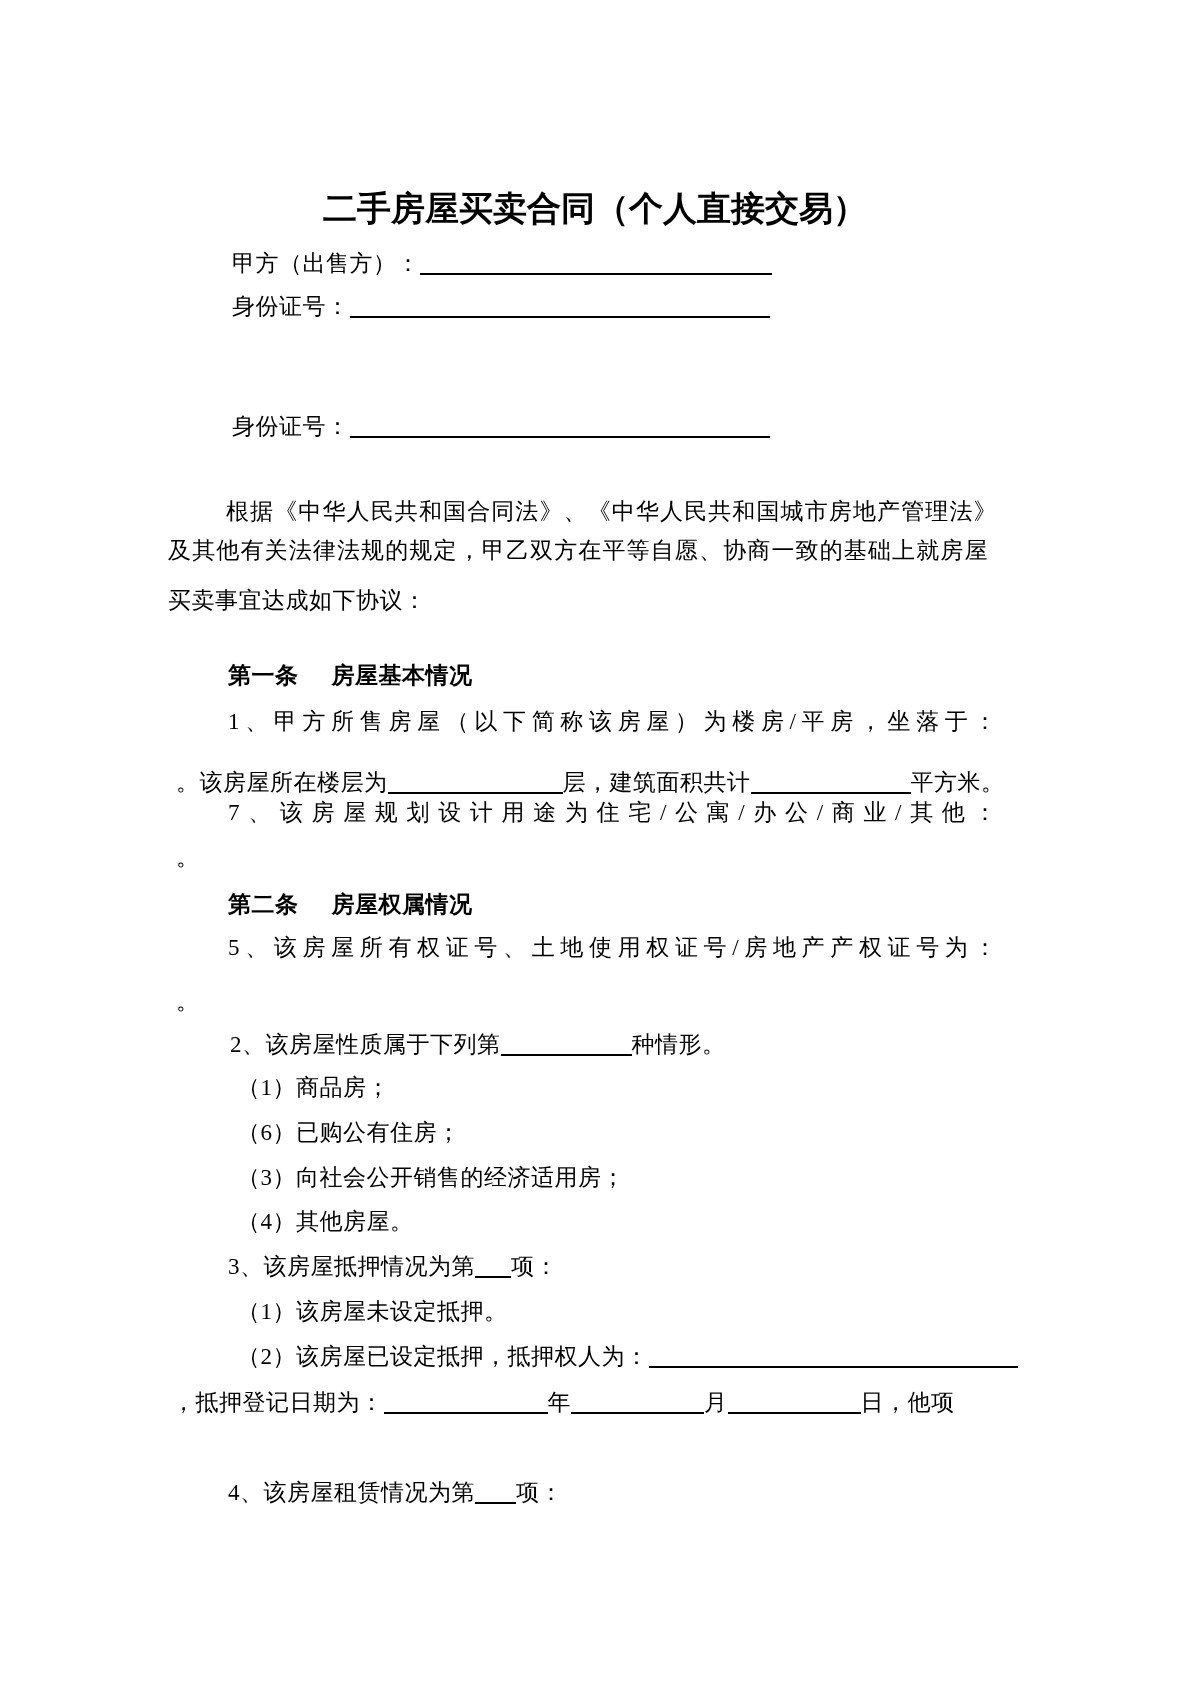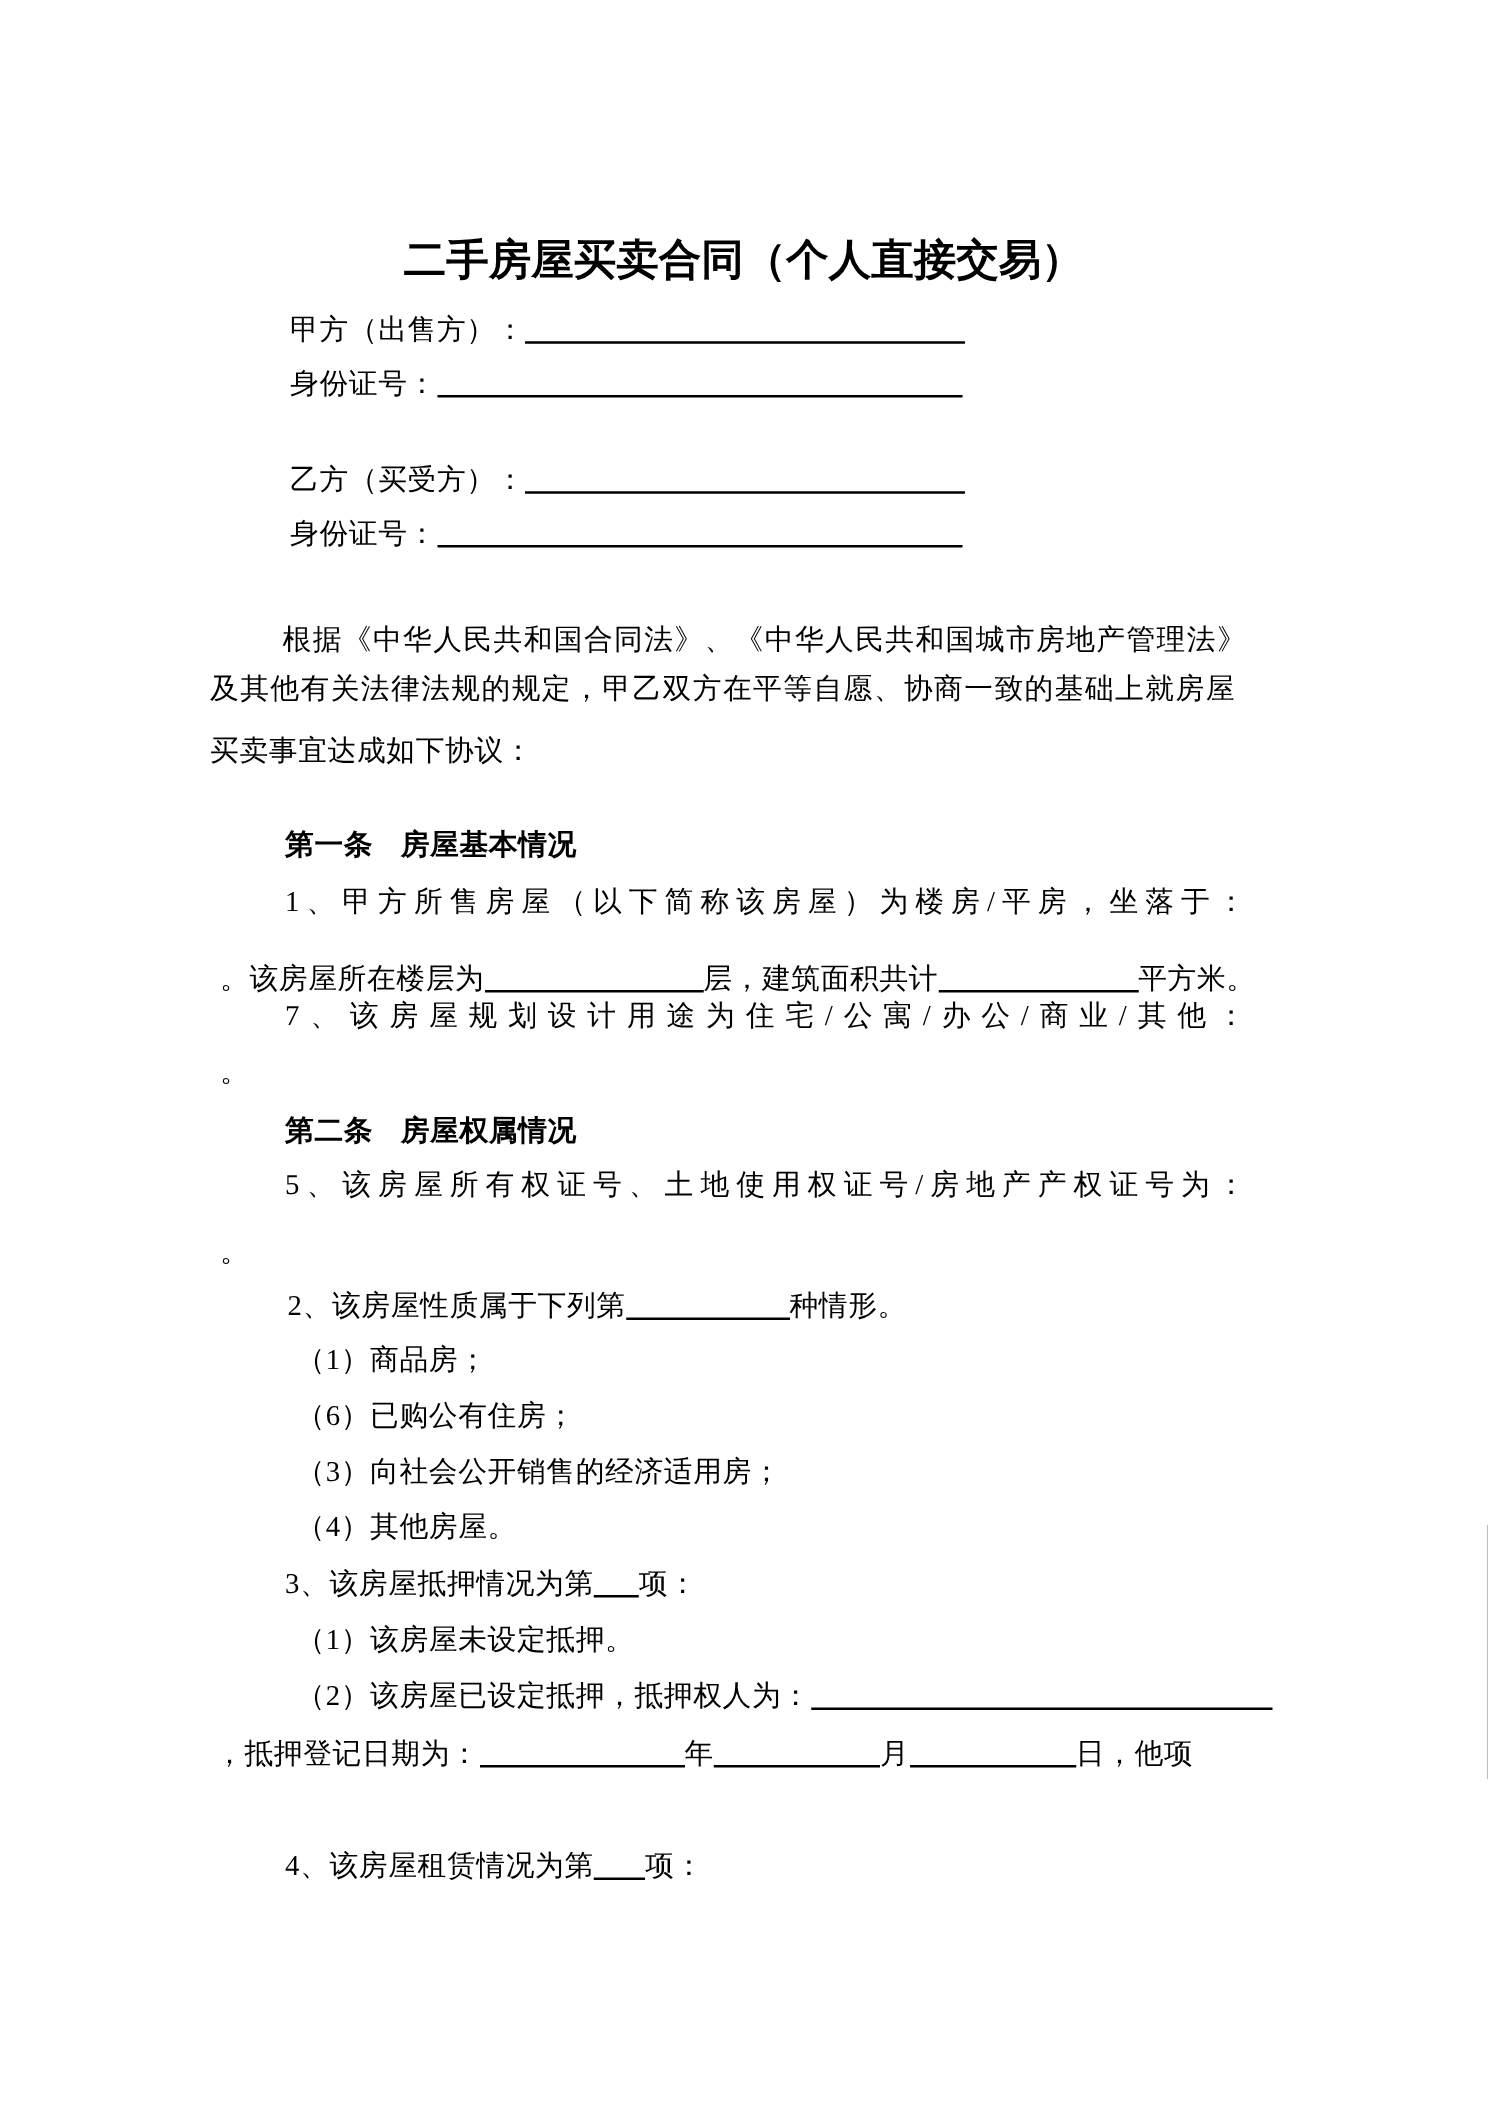--- a/index.html
+++ b/index.html
@@ -28,21 +28,21 @@
     position:absolute;
     left:0;top:186px;width:1190px;
     text-align:center;
     font-family:"Liberation Sans","DejaVu Sans",sans-serif;
     font-weight:bold;
     font-size:34px;
     letter-spacing:0px;
     line-height:44px;
   }
   .art-head{font-weight:bold;}
-  .art-head .art-title{margin-left:22px;}
+  .art-head .art-title{margin-left:33px;}
   .blank{
     display:inline-block;
     height:4px;
     border-bottom:2px solid #000;
     vertical-align:-4px;
   }
   .w352{width:352px;} .w420{width:420px;}
   .w175{width:175px;} .w160{width:160px;}
   .w131{width:131px;} .w36{width:36px;}  .w41{width:41px;}
   .w369{width:369px;} .w164{width:164px;} .w133{width:133px;}
@@ -55,23 +55,20 @@
 
   <div class="title">二手房屋买卖合同（个人直接交易）</div>
 
   <div class="ln" style="top:248px;left:232px;">
     <span>甲方（出售方）：</span><span class="blank w352"></span>
   </div>
   <div class="ln" style="top:291px;left:232px;">
     <span>身份证号：</span><span class="blank w420"></span>
   </div>
 
-  <div class="ln" style="top:368px;left:232px;">
-    <span>乙方（买受方）：</span><span class="blank w352"></span>
-  </div>
   <div class="ln" style="top:411px;left:232px;">
     <span>身份证号：</span><span class="blank w420"></span>
   </div>
 
   <div class="ln just" style="top:496px;left:170px;width:827px;text-indent:56px;">根据《中华人民共和国合同法》、《中华人民共和国城市房地产管理法》</div>
   <div class="ln just" style="top:535px;left:168px;width:820px;">及其他有关法律法规的规定，甲乙双方在平等自愿、协商一致的基础上就房屋</div>
   <div class="ln" style="top:585px;left:168px;">买卖事宜达成如下协议：</div>
 
   <div class="ln art-head" style="top:660px;left:228px;">
     <span>第一条</span><span class="art-title">房屋基本情况</span>

